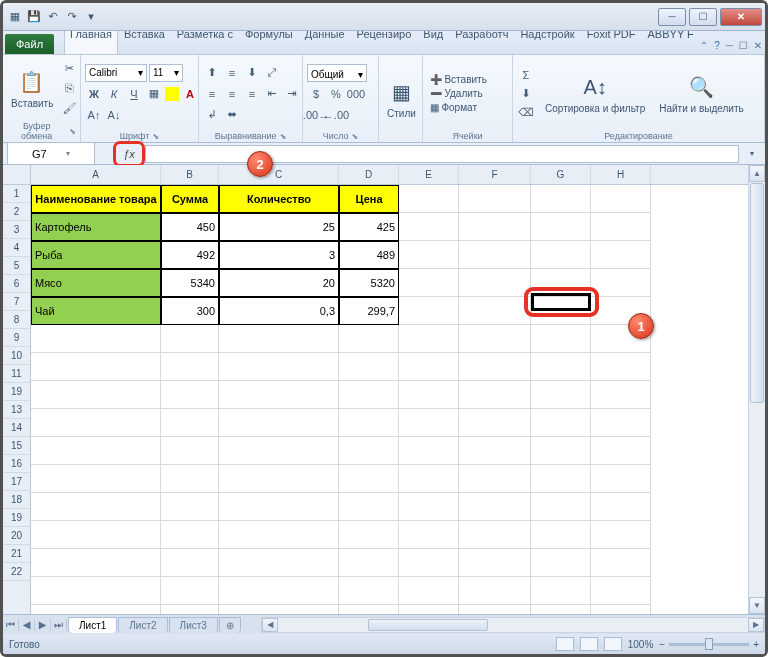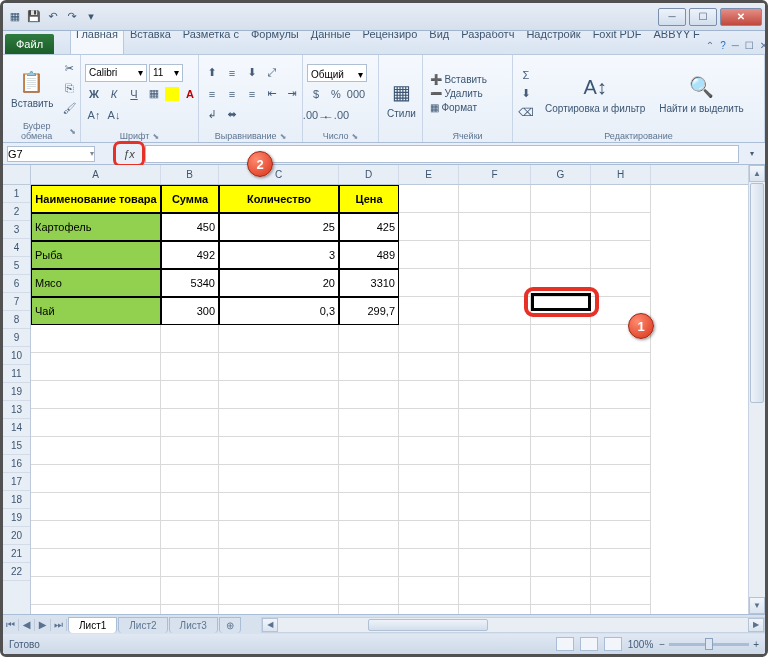--- a/index.html
+++ b/index.html
@@ -6,40 +6,40 @@
 body{background:#fff;width:768px;height:657px;overflow:hidden;position:relative;border:3px solid #515151;border-radius:6px}
 .window{width:100%;height:100%;display:flex;flex-direction:column;background:#fff}
 .titlebar{height:28px;background:linear-gradient(#e8edf5,#d6e0ed);display:flex;align-items:center;border-bottom:1px solid #a0b4cf;position:relative}
 .qat{display:flex;align-items:center;gap:3px;padding-left:4px}
 .qat-ico{width:16px;height:16px;display:flex;align-items:center;justify-content:center;font-size:11px;color:#3b5875}
 .title{position:absolute;left:50%;transform:translateX(-50%);font-size:12px;color:#435c79}
 .winbtns{margin-left:auto;display:flex}
 .winbtn{width:28px;height:18px;border:1px solid #7a8fad;background:linear-gradient(#eef3fa,#d2deee);border-radius:2px;margin-right:3px;display:flex;align-items:center;justify-content:center;font-size:10px;color:#44586f}
 .winbtn.close{background:linear-gradient(#e58f87,#c1473d);color:#fff;width:42px;font-weight:bold}
 .ribbonbar{height:24px;background:linear-gradient(#e4ecf7,#d9e4f1);display:flex;align-items:flex-end;border-bottom:1px solid #b8c8de;padding-left:2px}
-.filebtn{background:linear-gradient(#2f7b3f,#1b5d28);color:#fff;font-size:11px;padding:4px 11px 4px 11px;border-radius:2px 2px 0 0;margin-right:16px}
+.filebtn{background:linear-gradient(#2f7b3f,#1b5d28);color:#fff;font-size:11px;padding:4px 11px 4px 11px;border-radius:2px 2px 0 0;margin-right:10px}
 .rtab{font-size:11px;padding:14px 5px;color:#3d566f;white-space:nowrap;border:1px solid transparent;border-bottom:none}
 .rtab.active{background:#f4f8fd;border-color:#b8c8de;border-radius:3px 3px 0 0}
 .ribact{margin-left:auto;display:flex;gap:6px;padding-right:8px;font-size:10px;color:#5a7394;align-items:center;padding-bottom:3px}
 .ribbon{height:88px;background:linear-gradient(#f5f9fe,#e8eff8);border-bottom:1px solid #a9bdd6;display:flex}
 .rgrp{border-right:1px solid #c7d5e6;display:flex;flex-direction:column;padding:2px 4px 1px 4px}
 .rgrp-body{flex:1;display:flex;align-items:center;gap:3px}
 .rgrp-lbl{font-size:9px;color:#5d7591;text-align:center;padding-top:1px;display:flex;justify-content:center;align-items:center;gap:3px}
 .rgrp-lbl .dlg{font-size:8px;color:#7a8fa9}
 .bigbtn{display:flex;flex-direction:column;align-items:center;font-size:10px;color:#3b5572;padding:2px 4px;text-align:center;line-height:1.1}
 .bigico{width:28px;height:28px;margin-bottom:2px;display:flex;align-items:center;justify-content:center;font-size:20px}
 .smbtn{font-size:10px;color:#3b5572;padding:1px 3px;display:flex;align-items:center;gap:2px}
 .stack{display:flex;flex-direction:column;gap:2px}
 .fontbox{width:62px;height:18px;border:1px solid #aebfd3;background:#fff;font-size:10px;padding:1px 3px;display:flex;align-items:center;justify-content:space-between}
 .sizebox{width:34px;height:18px;border:1px solid #aebfd3;background:#fff;font-size:10px;padding:1px 3px;display:flex;align-items:center;justify-content:space-between}
 .nfbox{width:60px;height:18px;border:1px solid #aebfd3;background:#fff;font-size:10px;padding:1px 3px;display:flex;align-items:flex-end;justify-content:space-between}
 .row{display:flex;gap:2px;align-items:center}
 .ibtn{width:18px;height:18px;display:flex;align-items:center;justify-content:center;font-size:11px;color:#455d78;border:1px solid transparent}
 .formulabar{height:22px;background:#e8eff8;border-bottom:1px solid #a9bdd6;display:flex;align-items:center;padding:0 4px;gap:4px}
-.namebox{width:88px;height:16px;background:#fff;border:1px solid #aebfd3;font-size:11px;padding:1px 0;display:flex;align-items:center;justify-content:space-between}
+.namebox{width:88px;height:23px;background:#fff;border:1px solid #aebfd3;font-size:11px;padding:1px 24px;display:flex;align-items:center;justify-content:space-between}
 .fxbtn{width:24px;height:18px;display:flex;align-items:center;justify-content:center;font-size:11px;font-style:italic;color:#444;position:relative}
 .fxhighlight{position:absolute;border:3px solid #e73127;border-radius:7px;left:-4px;top:-4px;right:-4px;bottom:-4px}
 .formula-input{flex:1;height:18px;background:#fff;border:1px solid #aebfd3}
 .callout{position:absolute;width:26px;height:26px;border-radius:50%;background:radial-gradient(circle at 35% 30%,#ff8b6f,#d9321a);border:1px solid #9a2514;color:#fff;font-weight:bold;display:flex;align-items:center;justify-content:center;font-size:13px;box-shadow:1px 1px 3px rgba(0,0,0,.4)}
 .callout.c2{left:244px;top:148px}
 .callout.c1{left:625px;top:310px}
 .gridwrap{flex:1;display:flex;overflow:hidden;position:relative}
 .rowhdrs{width:28px;background:#e8eef6;border-right:1px solid #bcc9da}
 .corner{height:20px;background:#e8eef6;border-bottom:1px solid #bcc9da;border-right:1px solid #bcc9da}
 .rh{height:18px;border-bottom:1px solid #d2dbe7;font-size:10px;color:#3c5571;display:flex;align-items:center;justify-content:center}
@@ -355,21 +355,21 @@
               <div class="cell cD num">489</div>
               <div class="cell cE"></div>
               <div class="cell cF"></div>
               <div class="cell cG"></div>
               <div class="cell cH"></div>
             </div>
             <div class="crow">
               <div class="cell cA prod">Мясо</div>
               <div class="cell cB num">5340</div>
               <div class="cell cC num">20</div>
-              <div class="cell cD num">3310</div>
+              <div class="cell cD num">5320</div>
               <div class="cell cE"></div>
               <div class="cell cF"></div>
               <div class="cell cG"></div>
               <div class="cell cH"></div>
             </div>
             <div class="crow">
               <div class="cell cA prod">Чай</div>
               <div class="cell cB num">300</div>
               <div class="cell cC num">0,3</div>
               <div class="cell cD num">299,7</div>

